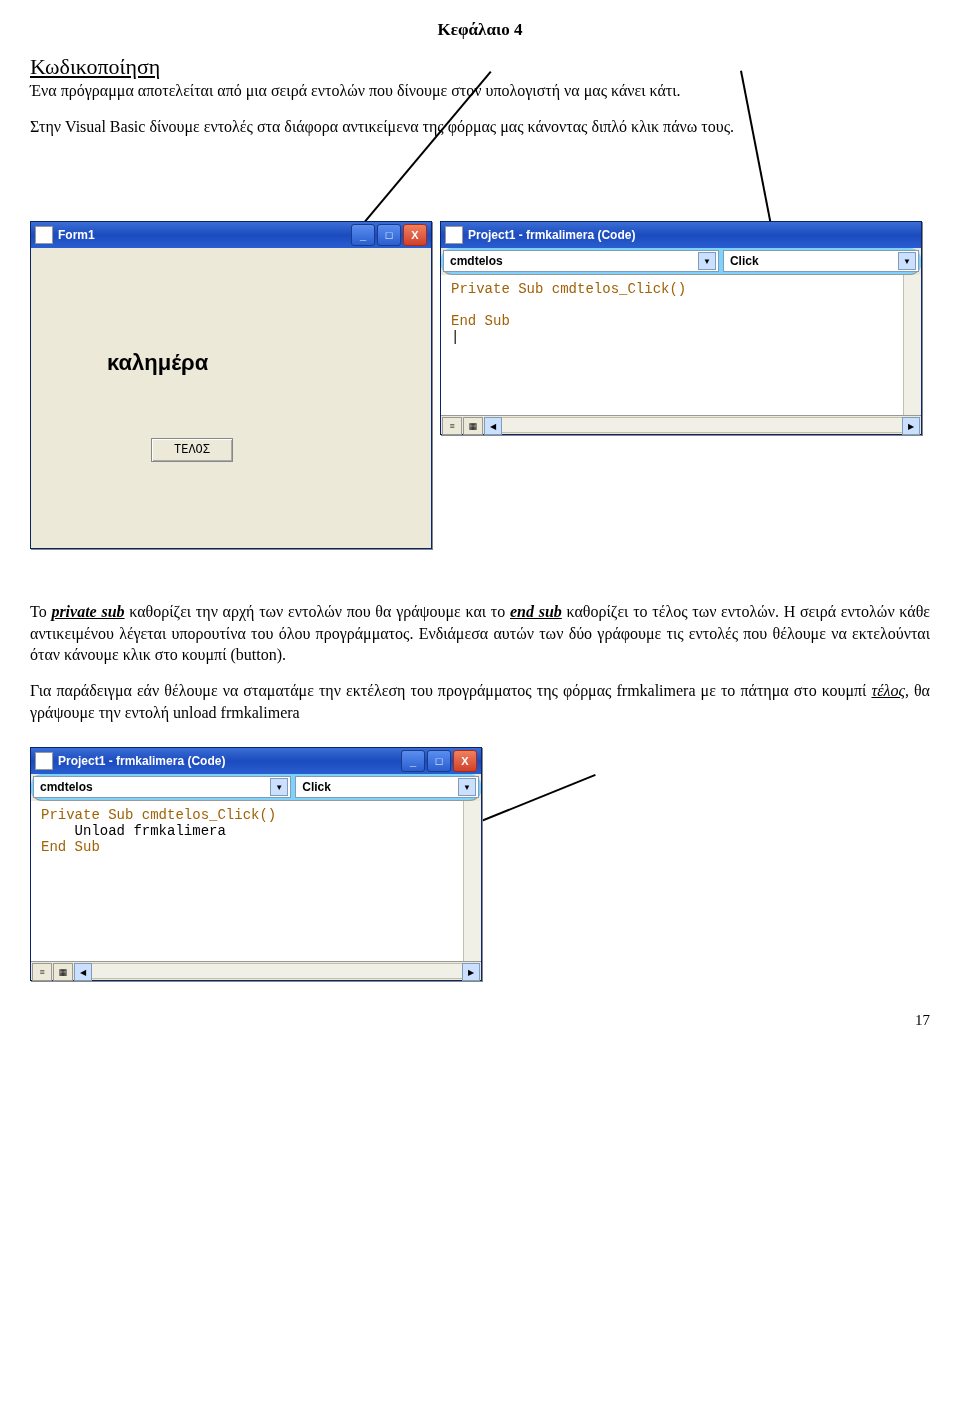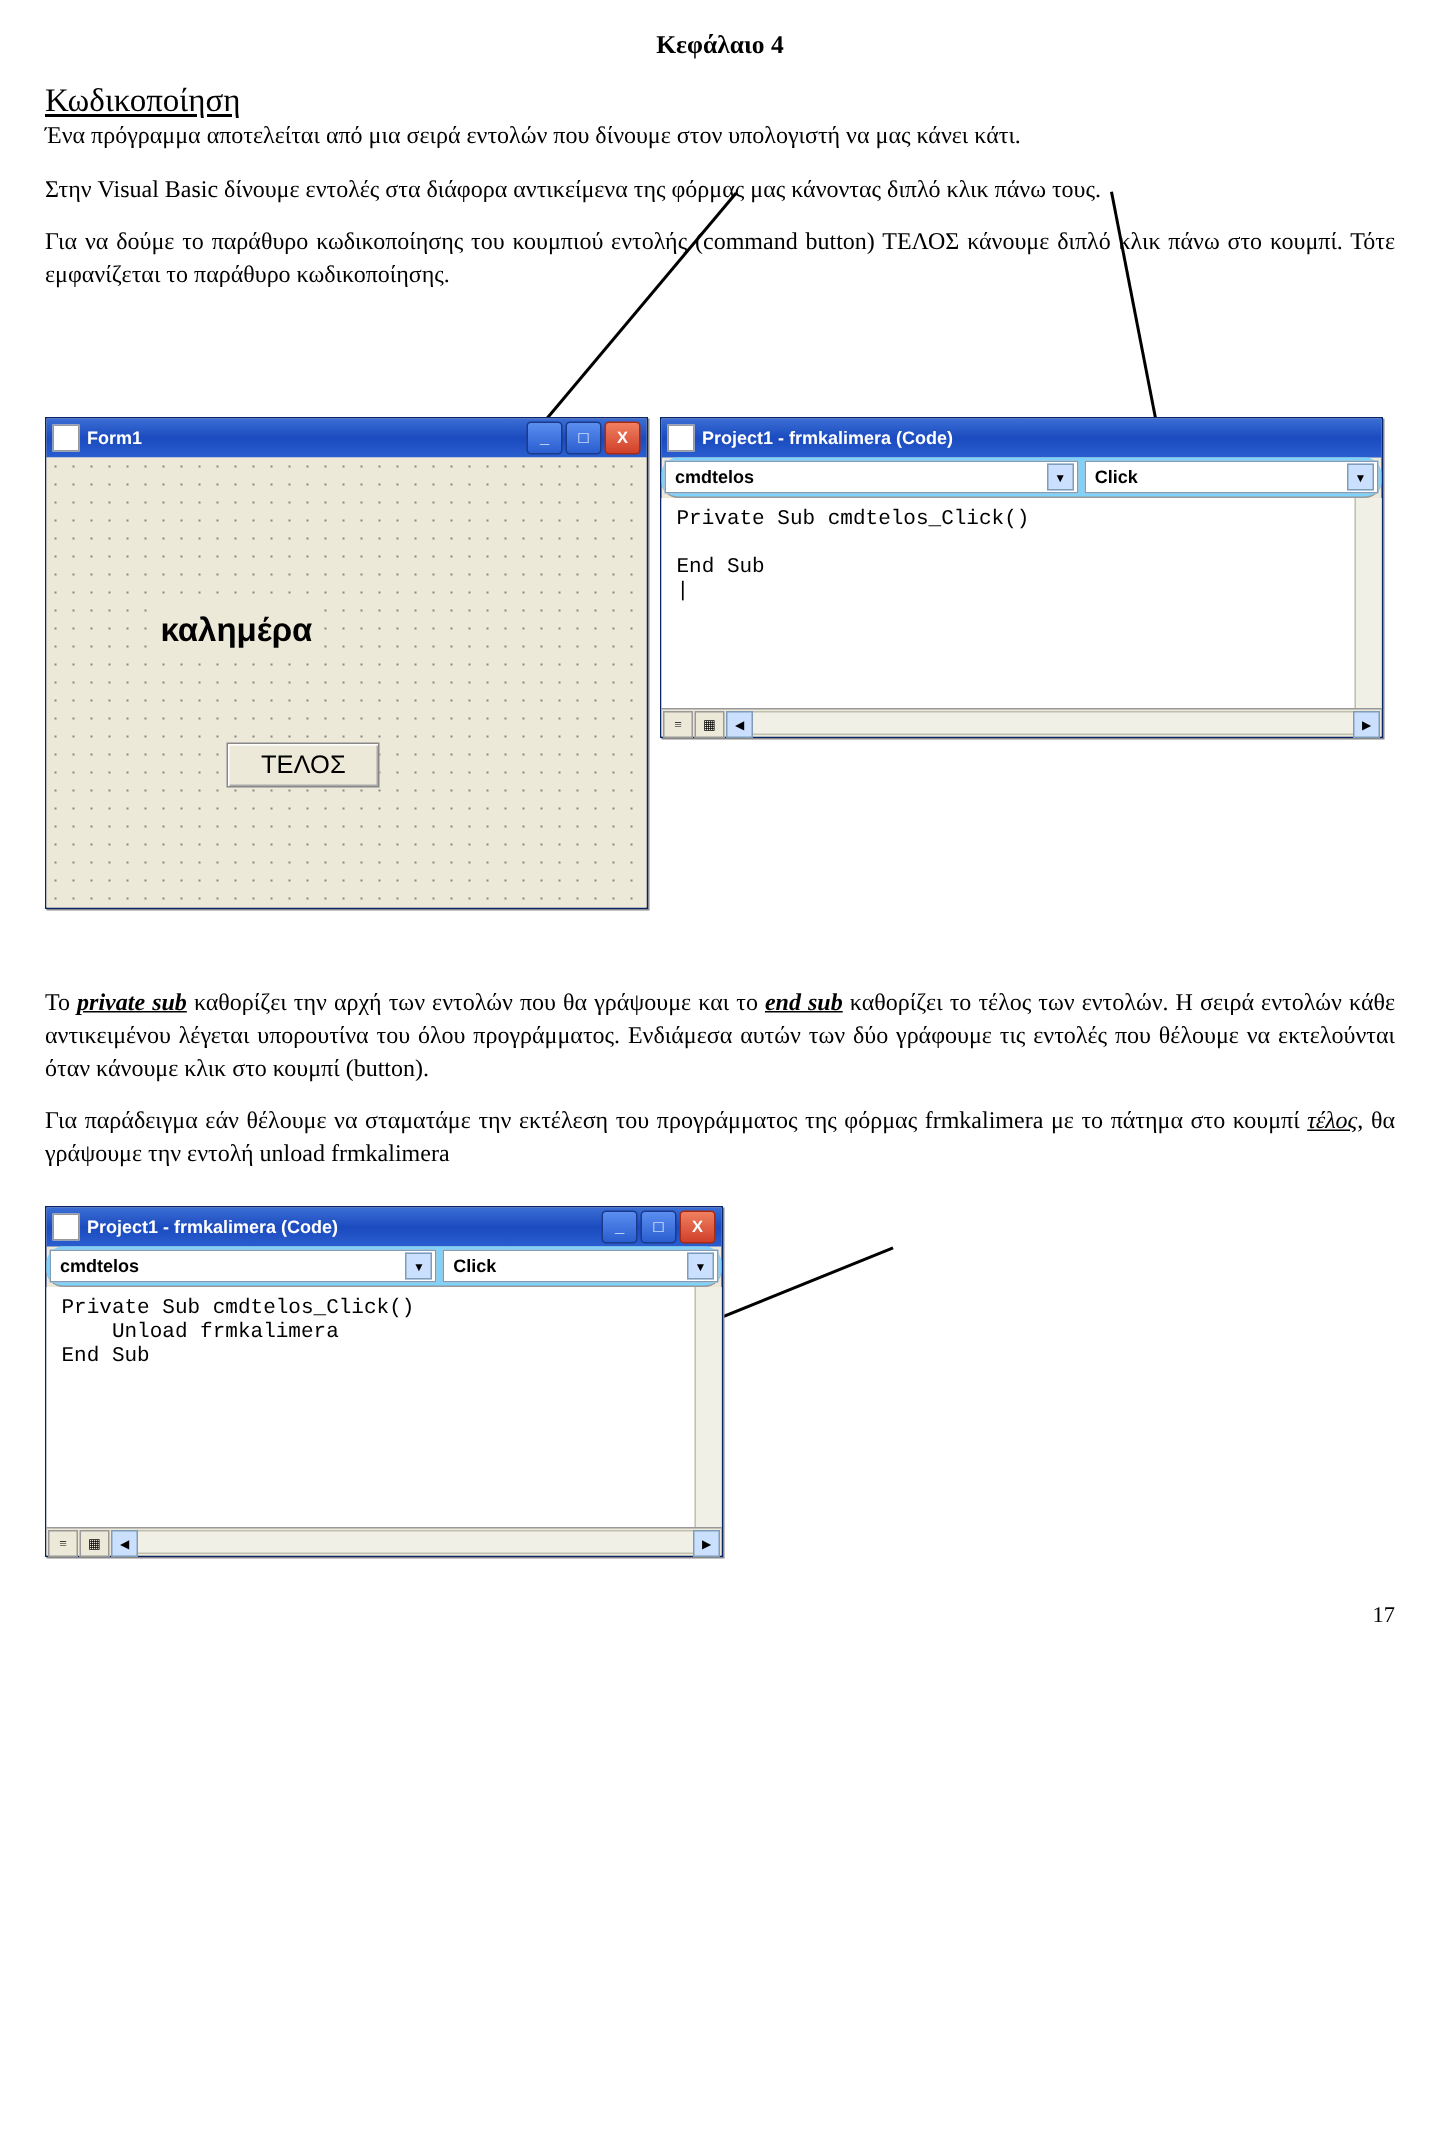--- a/index.html
+++ b/index.html
@@ -96,22 +96,22 @@
   .form-label {
     position: absolute;
     font-family: Tahoma, Arial, sans-serif;
     font-weight: bold;
     font-size: 22px;
     background: #ece9d8;
     padding: 2px 6px;
   }
   .form-button {
     position: absolute;
-    font-family: Liberation Sans, sans-serif;
-    font-size: 17px;
+    font-family: Liberation Mono, monospace;
+    font-size: 12px;
     background: #ece9d8;
     border: 1px solid #888;
     box-shadow: inset 1px 1px 0 #fff, inset -1px -1px 0 #aaa;
     padding: 4px 22px;
   }
 
   
   .code-body {
     background: #fff;
     position: relative;
@@ -144,21 +144,21 @@
     display: flex; align-items: center; justify-content: center;
     font-size: 8px; color: #000;
   }
   .code-text {
     font-family: 'Courier New', monospace;
     font-size: 14px;
     padding: 6px 10px;
     white-space: pre;
     color: #000080;
   }
-  .kw { color: #000000; }
+  .kw { color: #a16207; }
   .codeplain { color: #000; }
   .code-bottom {
     display: flex;
     background: #ece9d8;
     border-top: 1px solid #999;
     height: 18px;
   }
   .cb-btn {
     width: 18px; height: 16px;
     border: 1px solid #999;
@@ -203,21 +203,20 @@
 </style>
 </head>
 <body>
 
 <div class="page">
   <div class="chapter-title">Κεφάλαιο 4</div>
   <div class="section-title">Κωδικοποίηση</div>
 
   <p>Ένα πρόγραμμα αποτελείται από μια σειρά εντολών που δίνουμε στον υπολογιστή να μας κάνει κάτι.</p>
   <p>Στην Visual Basic δίνουμε εντολές στα διάφορα αντικείμενα της φόρμας μας κάνοντας διπλό κλικ πάνω τους.</p>
-  <p>Για να δούμε το παράθυρο κωδικοποίησης του κουμπιού εντολής (command button) ΤΕΛΟΣ κάνουμε διπλό κλικ πάνω στο κουμπί. Τότε εμφανίζεται το παράθυρο κωδικοποίησης.</p>
 
   <div class="shot-wrap">
 
     <div class="arrow" style="left:460px; top:-80px; height:370px; transform:rotate(40deg);"></div>
     <div class="arrow" style="left:710px; top:-80px; height:160px; transform:rotate(-11deg);"></div>
 
     <div class="win" style="left:0; top:60px; width:400px;">
       <div class="titlebar">
         <div class="tb-icon"></div>
         <div class="tb-title">Form1</div>

